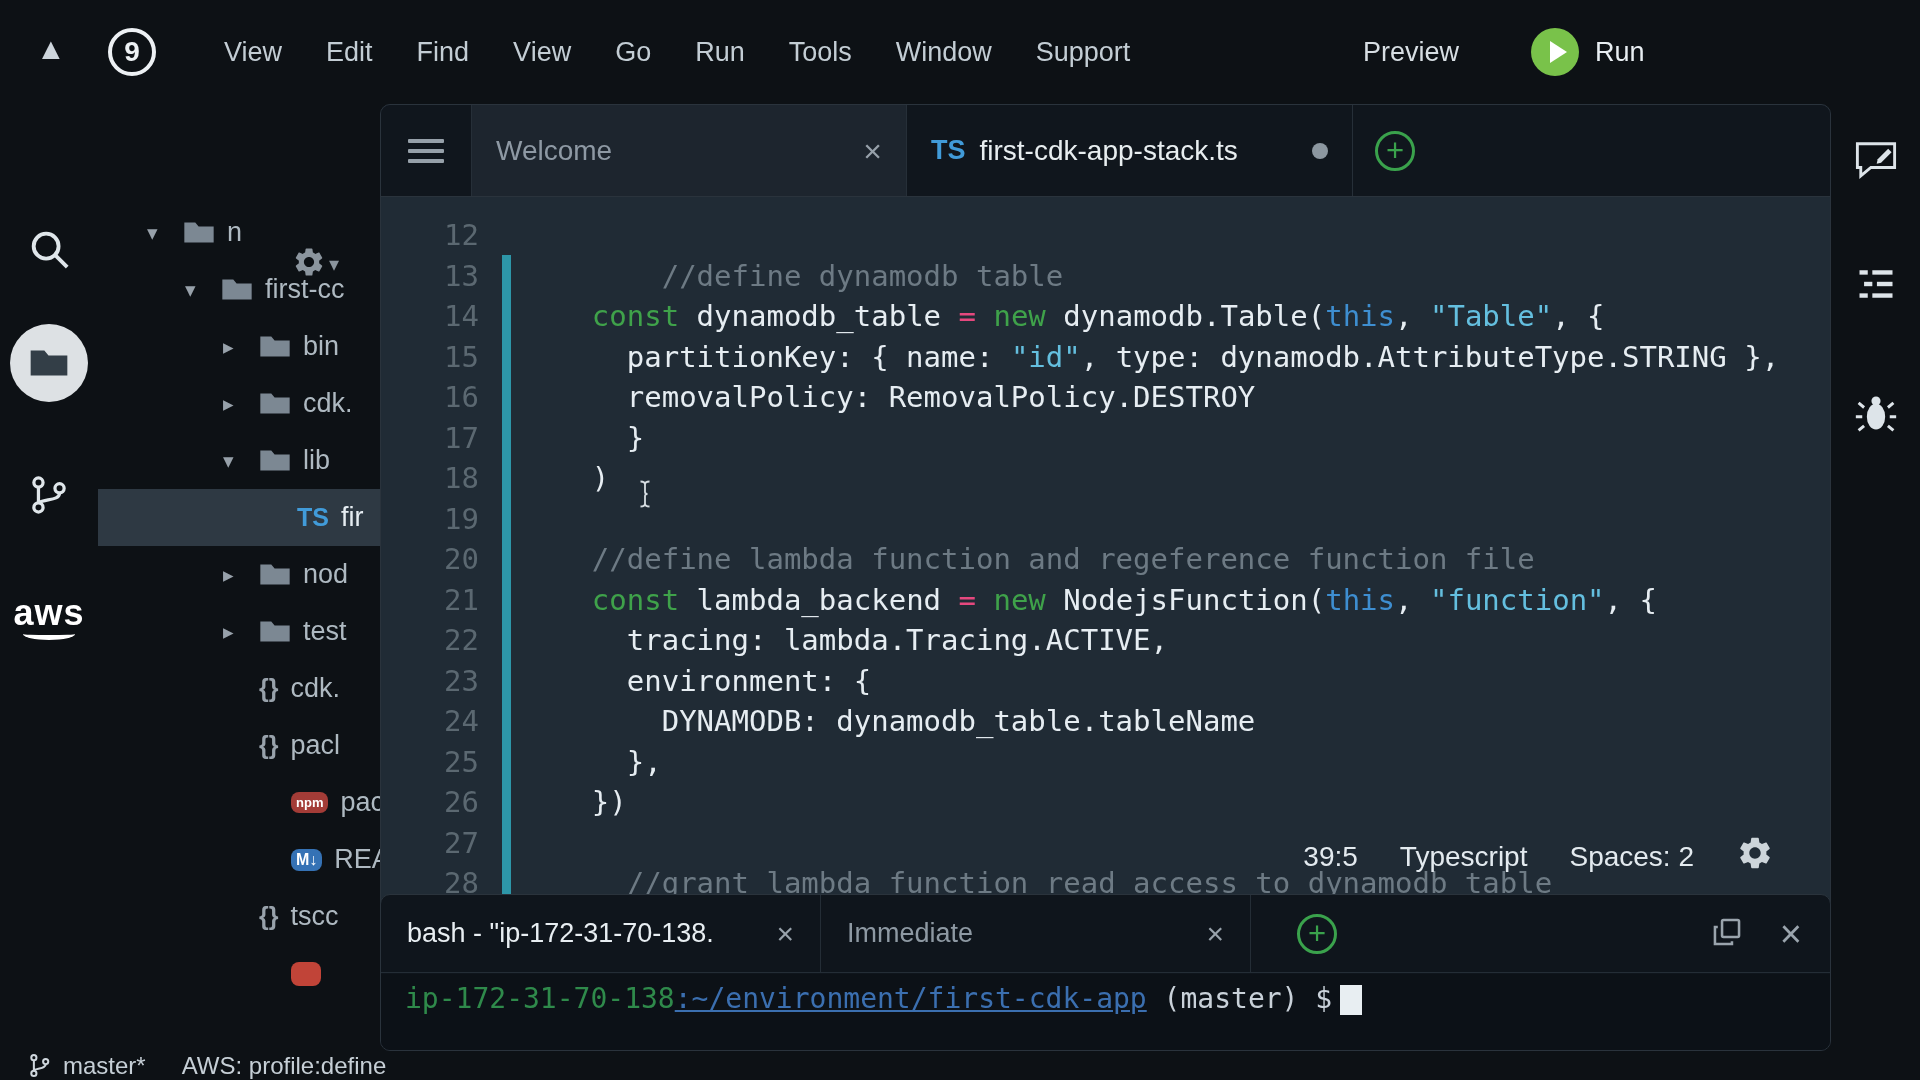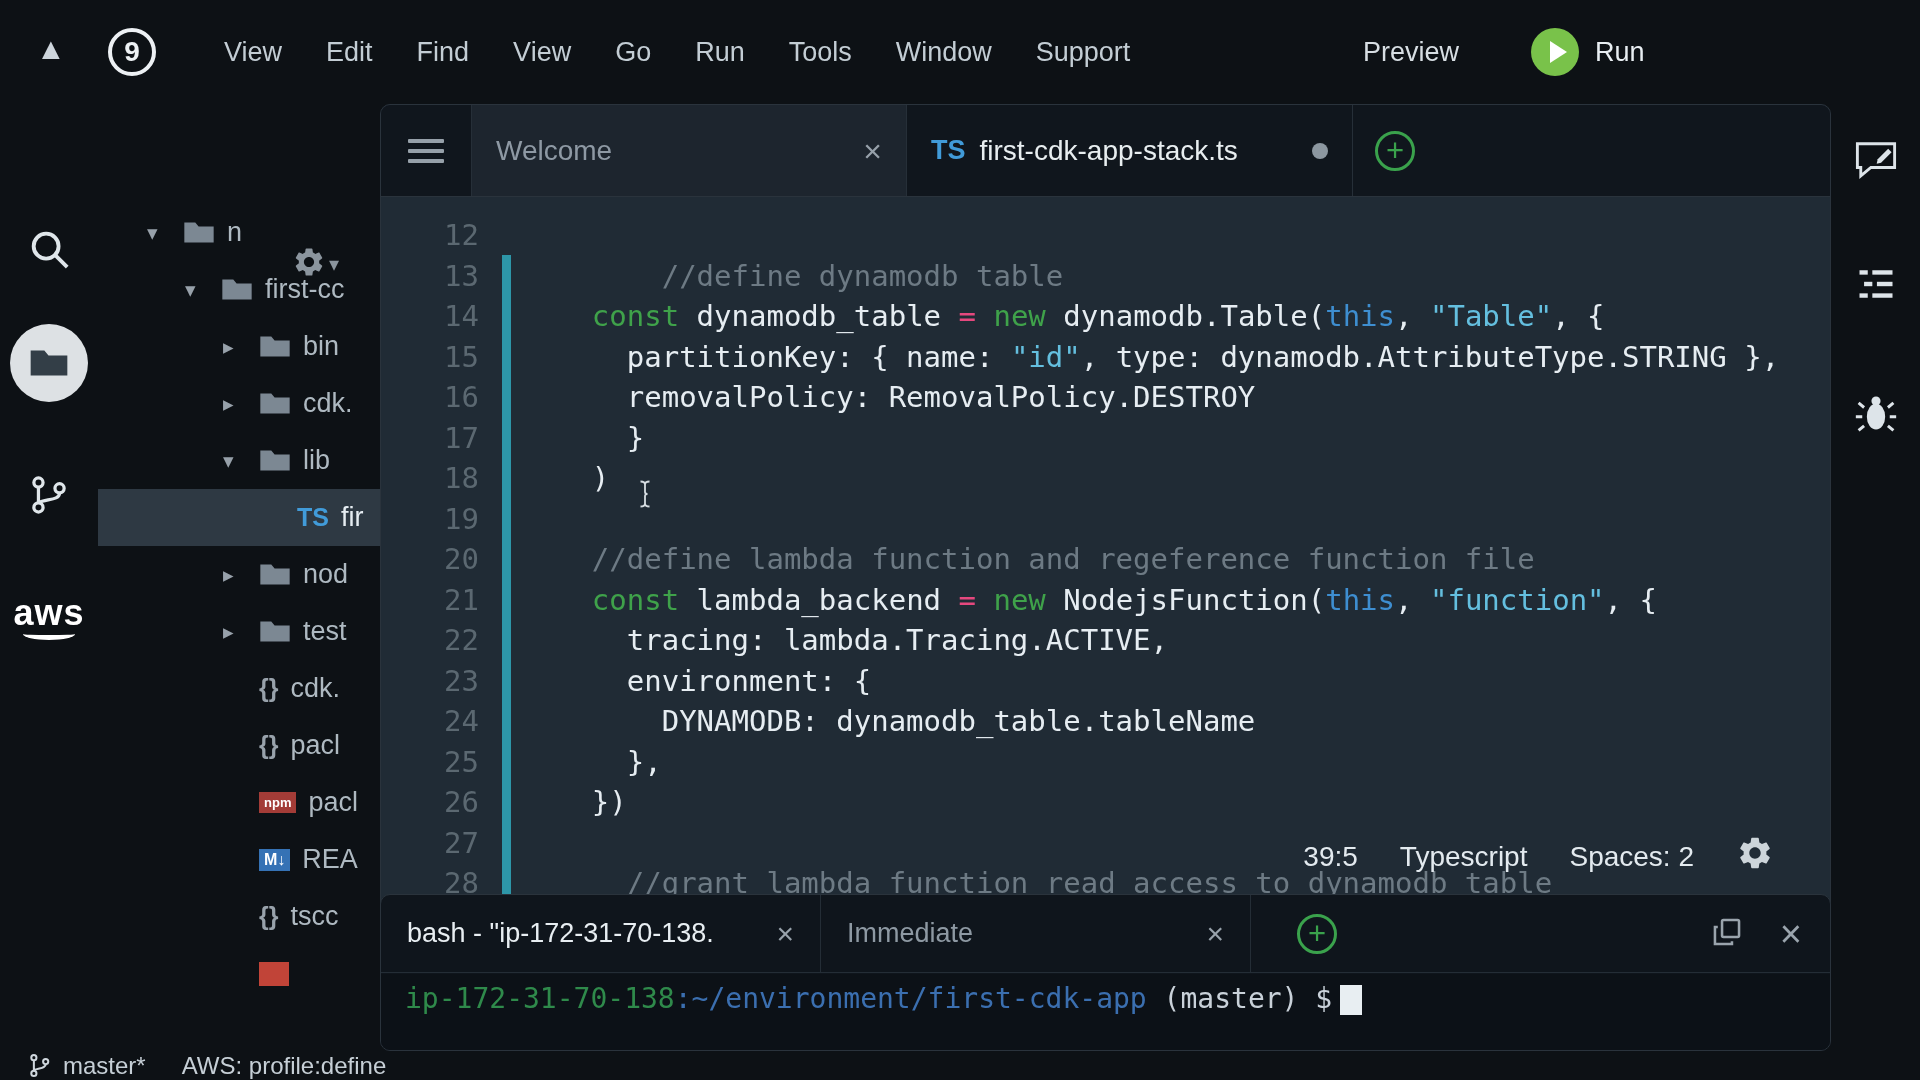--- a/index.html
+++ b/index.html
@@ -47,21 +47,21 @@
   .tree-list { position:absolute; left:0; top:100px; width:282px; }
   .tree-row { height:57px; display:flex; align-items:center; font-size:27px; color:#aeb9c1; white-space:nowrap; }
   .tree-row.selected { background:#2e3943; color:#e6edf2; }
   .chev { width:36px; flex:none; font-size:21px; color:#97a1aa; }
   .ic { flex:none; margin-right:12px; display:inline-flex; align-items:center; justify-content:center; }
   .ic.folder { color:#7c8893; } .ic.folder svg { width:32px; height:27px; }
   .ic.badge { font-weight:bold; font-size:25px; }
   .ic.badge.ts { color:var(--ts-blue,#419bd9); }
   .ic.badge.js { color:#d3b849; }
   .ic.badge.braces { color:#98a2ab; }
-  .ic.box { font-size:13px; font-weight:bold; color:#fff; border-radius:0; padding:3px 5px; }
+  .ic.box { font-size:13px; font-weight:bold; color:#fff; border-radius:8px; padding:3px 5px;margin-left:32px; }
   .ic.box.npm { background:#a33c37; }
   .ic.box.md { background:#3572b5; font-size:16px; padding:2px 5px; }
   .ic.box.red { background:#c14438; width:30px; height:24px; }
 
   
   .editor-card { position:absolute; left:380px; top:104px; width:1451px; height:906px;
                  background:#202b35; border:1px solid #2a333c; border-radius:10px; overflow:hidden; }
   .ed-tabbar { position:relative; height:92px; background:#10161d; display:flex; align-items:center;
                border-bottom:1px solid #2a333c; }
   .hamburger { margin-left:27px; width:36px; flex:none; display:flex; flex-direction:column; gap:6px; }
@@ -110,21 +110,21 @@
   .term-tab:nth-child(2) { width:430px; }
   .term-tab.active { color:#e8eef2; }
   .term-tab .spacer { flex:1; }
   .term-tab .tab-close { font-size:30px; }
   .plus-btn.term { margin-left:46px; }
   .restore-svg { position:absolute; right:86px; color:#9aa4ad; } .restore-svg svg { width:34px; height:34px; }
   .term-close { position:absolute; right:28px; color:#9aa4ad; font-size:38px; line-height:38px; }
   .term-body { position:absolute; left:0; top:79px; width:1449px; height:77px; background:#0c1117;
                padding:6px 0 0 24px; overflow:hidden; font:28px/38px "DejaVu Sans Mono", monospace; color:#e8eef2; }
   .term-line { height:38px; white-space:pre; }
-  .p-host { color:#2f8a4b; } .p-path { color:#3b6fb0; } .p-rest { color:#c9d1d9; }
+  .p-host { color:#2f8a4b; } .p-path { color:#3b6fb0;text-decoration:underline; } .p-rest { color:#c9d1d9; }
   .cursor-block { display:inline-block; width:22px; height:30px; background:#e8eef2; vertical-align:middle; margin-left:8px; }
 
   
   .statusbar { position:absolute; left:0; top:1051px; width:1920px; height:29px; background:#0d1115;
                display:flex; align-items:center; font-size:24px; color:#c6cfd6; }
   .branch-svg { margin-left:26px; margin-right:10px; color:#cfd7dd; display:inline-flex; }
   .branch-svg svg { width:27px; height:27px; }
   .aws-profile { margin-left:36px; }
 
   

